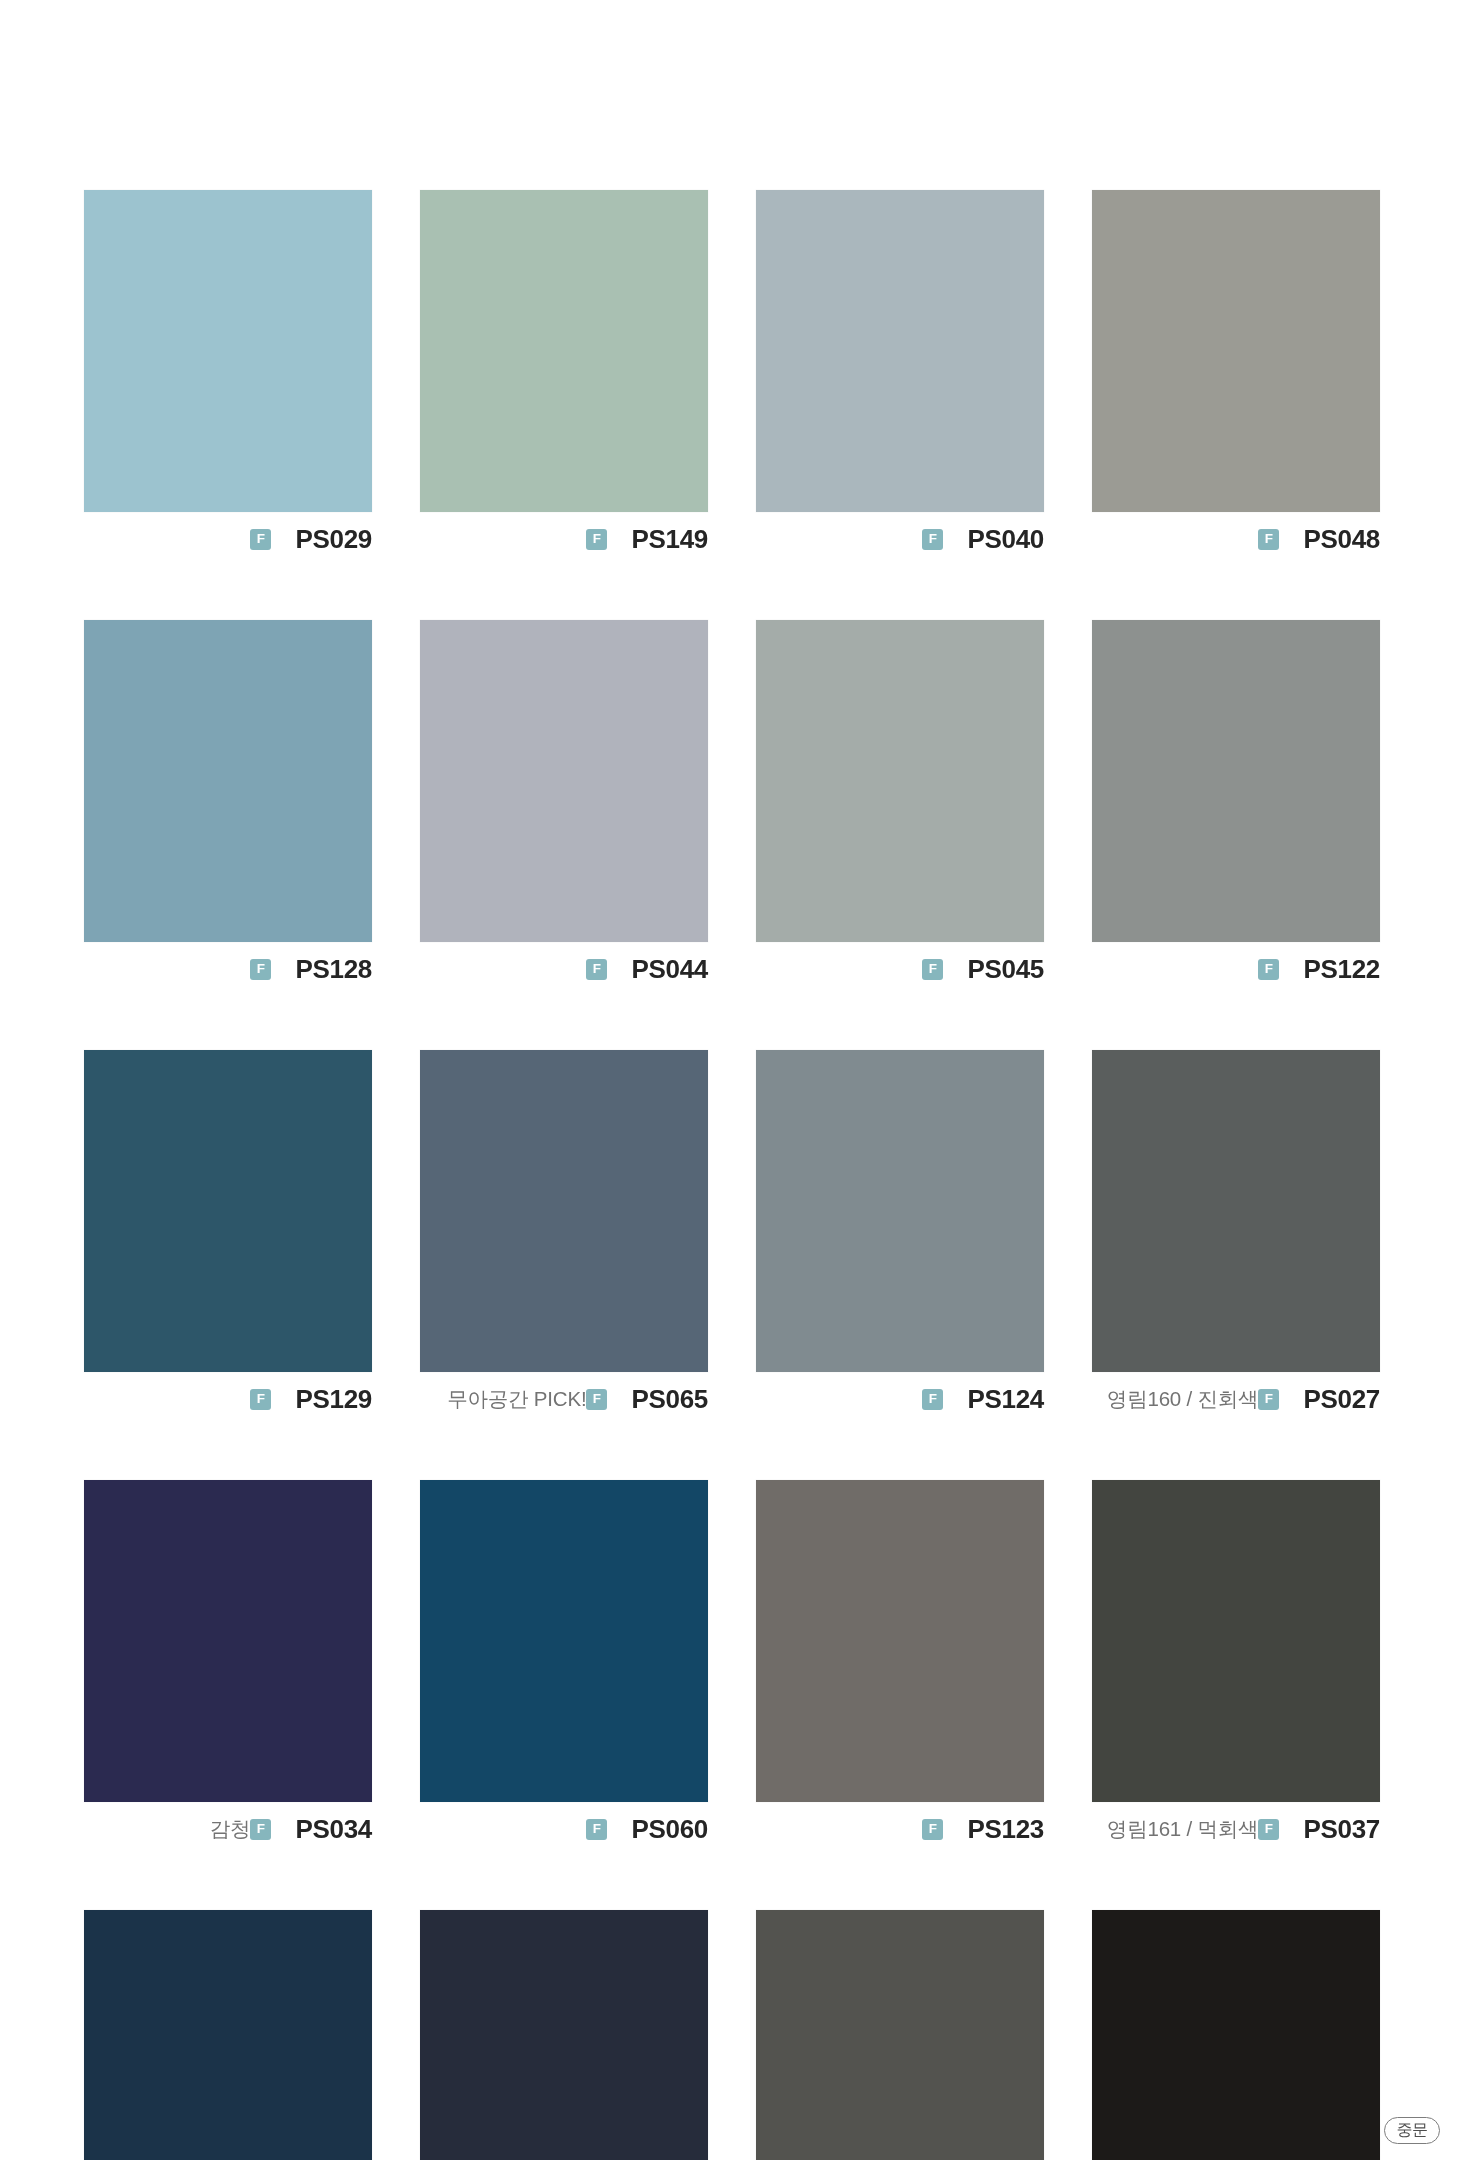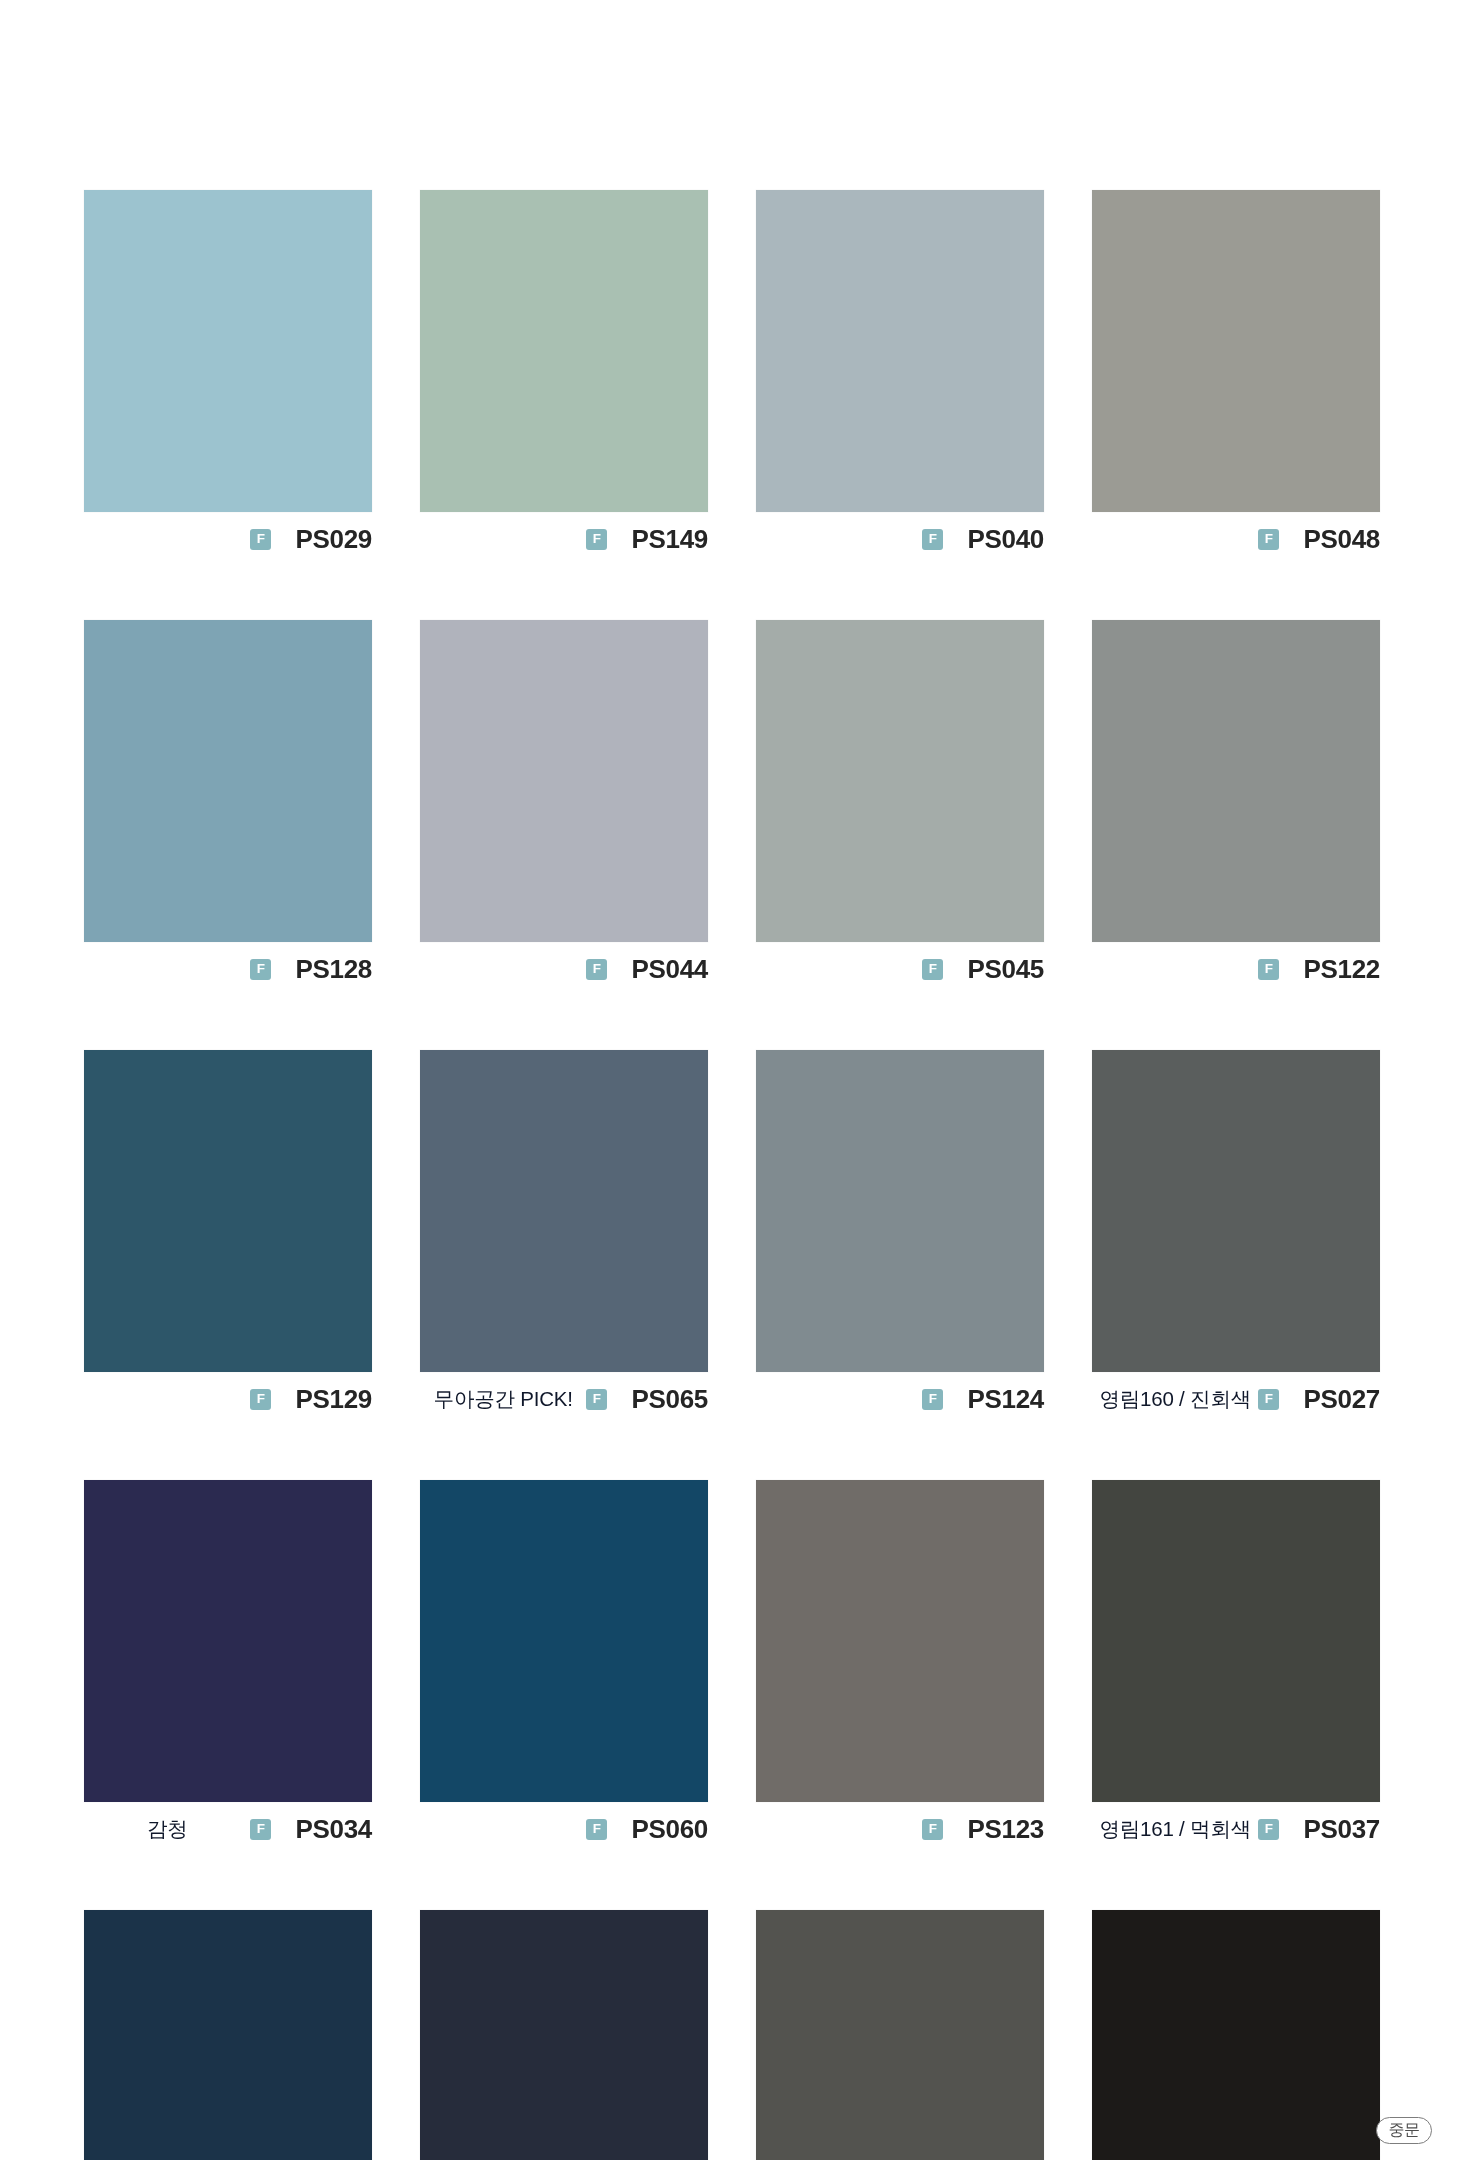--- a/index.html
+++ b/index.html
@@ -54,23 +54,23 @@
     display: flex;
     align-items: center;
     justify-content: flex-end;
     gap: 0px;
     white-space: nowrap;
   }
 
   .swatch-desc {
     flex: 1 1 auto;
     font-size: 20.5px;
-    color: #0f172a;
+    color: #737373;
     letter-spacing: -0.2px;
-    text-align: center;
+    text-align: right;
     overflow: hidden;
     line-height: 1;
   }
 
   .swatch-desc:empty {
     display: block;
   }
 
   .badge-group {
     display: flex;
@@ -100,21 +100,21 @@
     font-size: 26px;
     font-weight: 700;
     color: #252525;
     letter-spacing: -0.3px;
     margin-left: 17px;
     line-height: 1;
   }
 
   #corner-tag {
     position: absolute;
-    right: 28px;
+    right: 20px;
     bottom: 16px;
     display: inline-flex;
     align-items: center;
     justify-content: center;
     min-width: 56px;
     height: 27px;
     padding: 0 11px;
     border: 1.4px solid #7d7d7d;
     border-radius: 14px;
     font-size: 16px;

